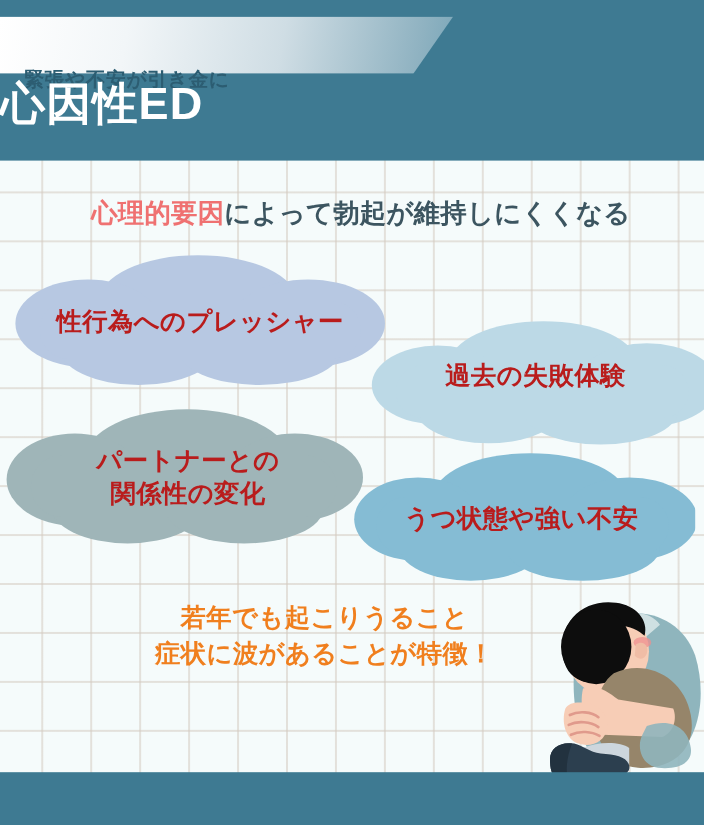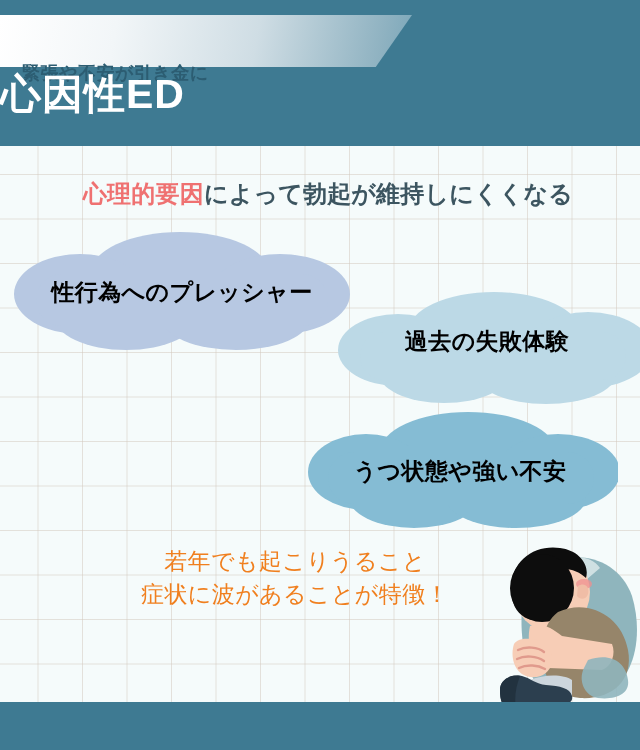--- a/index.html
+++ b/index.html
@@ -86,48 +86,48 @@
   }
   .cloud svg { display: block; }
   .cloud-label {
     position: absolute;
     left: 0; top: 0;
     width: 100%; height: 100%;
     display: flex;
     flex-direction: column;
     align-items: center;
     justify-content: center;
-    color: #000000;
+    color: #b91c1c;
     font-weight: 700;
     font-size: 23px;
     line-height: 1.32;
     letter-spacing: 0.4px;
     text-align: center;
     white-space: pre;
     pointer-events: none;
   }
 
   #cloud-1 { left: 8px;   top: 228px; width: 348px; height: 124px; }
   #cloud-2 { left: 334px; top: 288px; width: 318px; height: 118px; }
   #cloud-3 { left: 2px;   top: 368px; width: 330px; height: 128px; }
-  #cloud-4 { left: 306px; top: 408px; width: 312px; height: 122px; }
+  #cloud-4 { left: 320px; top: 408px; width: 312px; height: 122px; }
 
   #cloud-1 .cloud-label { transform: translateY(2px); }
   #cloud-2 .cloud-label { transform: translate(-6px, -6px); }
   #cloud-3 .cloud-label { transform: translate(4px, 1px); }
   #cloud-4 .cloud-label { transform: translate(-2px, 2px); }
 
   
   .note {
     position: absolute;
     left: 110px; top: 545px;
     width: 370px;
     text-align: center;
     font-size: 23px;
-    font-weight: 400;
+    font-weight: 700;
     color: #f07f1e;
     line-height: 1.42;
     letter-spacing: 0.4px;
     white-space: pre;
   }
 
   
   .person {
     position: absolute;
     left: 466px; top: 540px;
@@ -179,20 +179,34 @@
         <ellipse cx="64" cy="62" rx="60" ry="36"></ellipse>
         <ellipse cx="254" cy="62" rx="64" ry="38"></ellipse>
         <ellipse cx="110" cy="84" rx="66" ry="31"></ellipse>
         <ellipse cx="212" cy="86" rx="70" ry="30"></ellipse>
         <rect x="26" y="44" width="266" height="48" rx="24"></rect>
       </g>
     </svg>
     <div class="cloud-label">過去の失敗体験</div>
   </div>
 
+  <div class="cloud" id="cloud-3">
+    <svg viewBox="0 0 330 128" width="330" height="128" aria-hidden="true">
+      <g fill="#9fb5b8">
+        <ellipse cx="168" cy="48" rx="92" ry="44"></ellipse>
+        <ellipse cx="66" cy="68" rx="62" ry="42"></ellipse>
+        <ellipse cx="266" cy="66" rx="62" ry="40"></ellipse>
+        <ellipse cx="114" cy="92" rx="70" ry="34"></ellipse>
+        <ellipse cx="220" cy="94" rx="72" ry="32"></ellipse>
+        <rect x="26" y="46" width="278" height="56" rx="28"></rect>
+      </g>
+    </svg>
+    <div class="cloud-label">パートナーとの
+関係性の変化</div>
+  </div>
 
   <div class="cloud" id="cloud-4">
     <svg viewBox="0 0 312 122" width="312" height="122" aria-hidden="true">
       <g fill="#85bcd4">
         <ellipse cx="162" cy="44" rx="88" ry="40"></ellipse>
         <ellipse cx="60" cy="64" rx="58" ry="38"></ellipse>
         <ellipse cx="252" cy="64" rx="62" ry="38"></ellipse>
         <ellipse cx="108" cy="88" rx="66" ry="32"></ellipse>
         <ellipse cx="210" cy="90" rx="70" ry="30"></ellipse>
         <rect x="22" y="44" width="266" height="52" rx="26"></rect>

